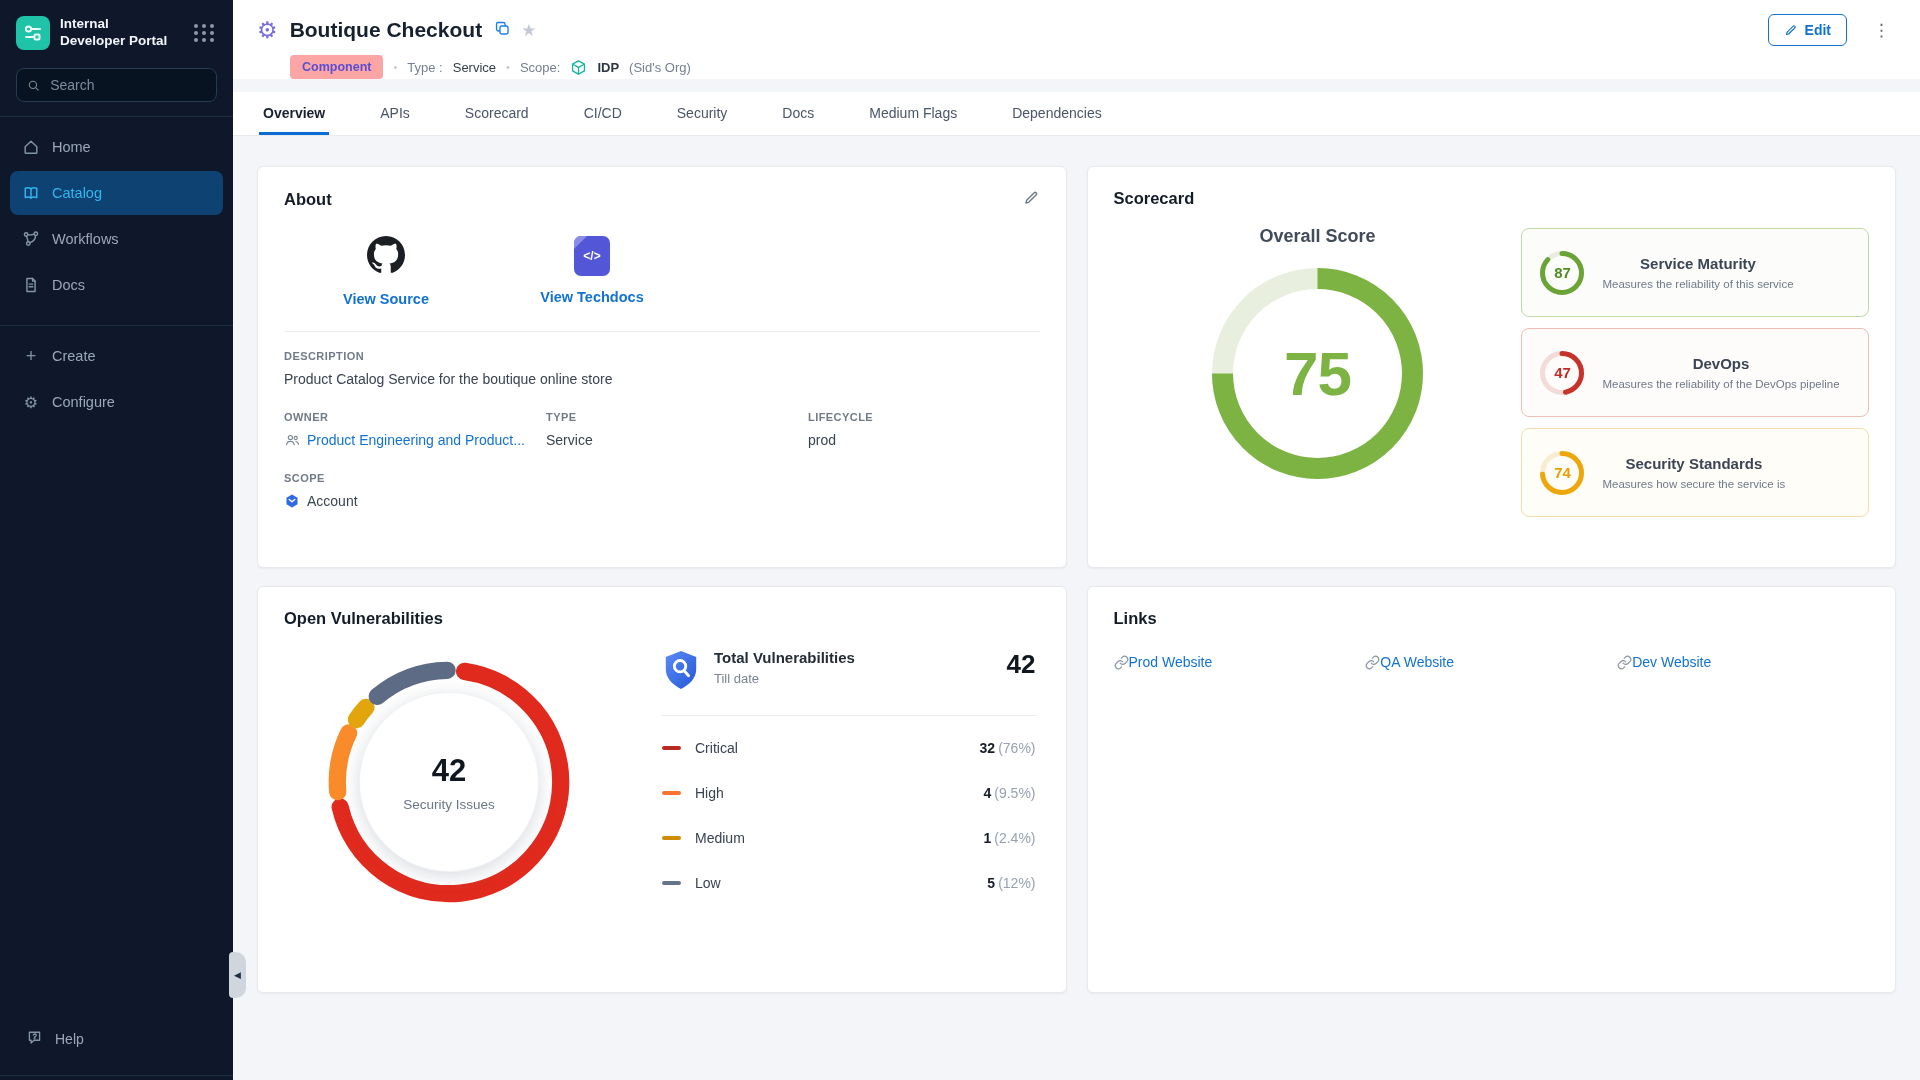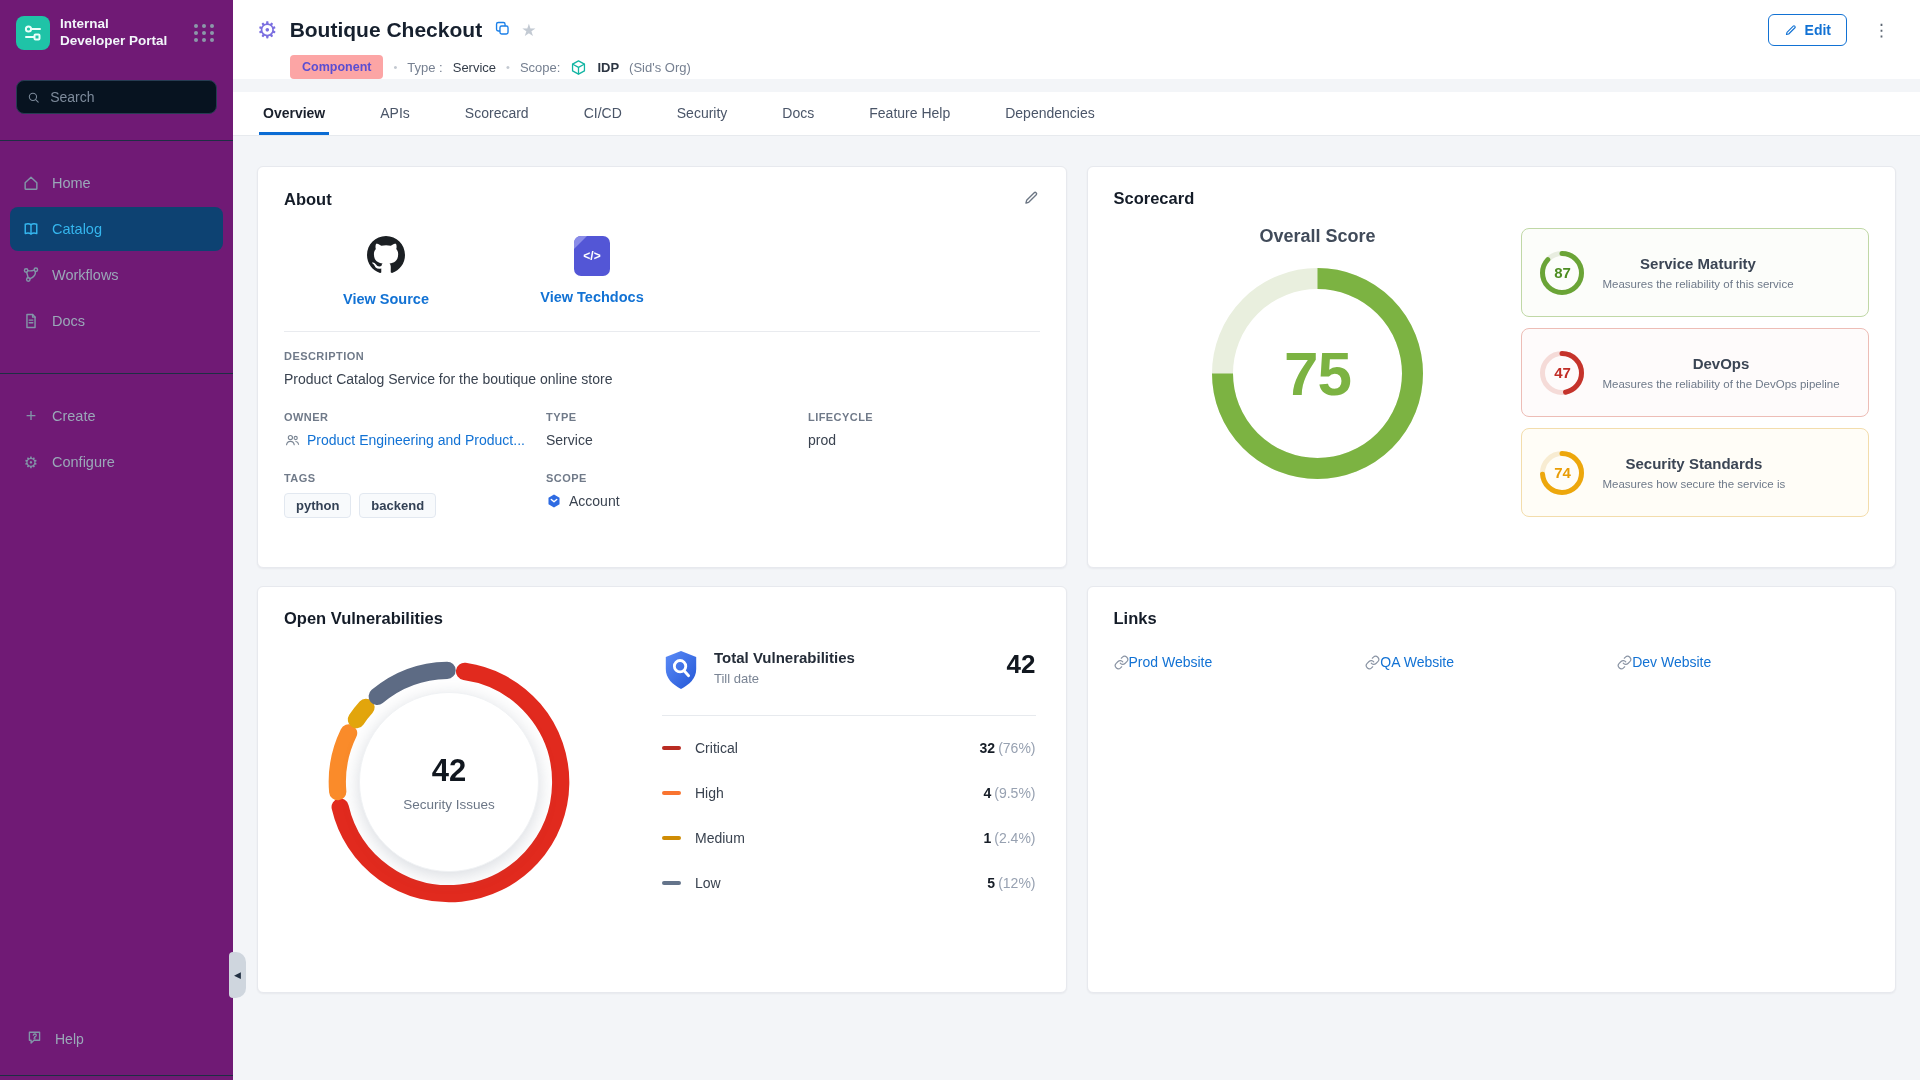--- a/index.html
+++ b/index.html
@@ -9,22 +9,22 @@
     font-family:"Liberation Sans", sans-serif;
     background:#f3f5f8; color:#1a212c;
   }
   [data-interactable="true"] { cursor:pointer; }
   svg.icn { fill:none; stroke:currentColor; stroke-width:1.6; stroke-linecap:round; stroke-linejoin:round; }
 
   .app { display:flex; width:100%; height:100%; }
 
   
   .sidebar {
-    width:233px; flex:0 0 233px; background:#701a75; color:#9db0c0;
-    display:flex; flex-direction:column; position:relative;gap:12px;
+    width:233px; flex:0 0 233px; background:#0f172a; color:#9db0c0;
+    display:flex; flex-direction:column; position:relative;
   }
   .brand { display:flex; align-items:center; gap:10px; padding:16px 14px 12px 16px; }
   .brand-logo { width:34px; height:34px; border-radius:8px; background:#1fc3a7; flex:0 0 34px;
     display:flex; align-items:center; justify-content:center; }
   .brand-text { font-size:13.5px; font-weight:700; color:#f2f6fa; line-height:1.25; }
   .grid-icon { margin-left:auto; display:grid; grid-template-columns:repeat(3,5px); grid-gap:3px; padding:4px; }
   .grid-icon i { width:4px; height:4px; border-radius:50%; background:#8b99a9; }
   .search-box {
     margin:6px 16px 0 16px; height:34px; background:#071320; border:1px solid #263c52;
     border-radius:8px; display:flex; align-items:center; gap:8px; padding:0 10px; color:#7d8b9b;
@@ -325,21 +325,21 @@
       </div>
     </div>
 
     <div class="tabs" data-interactable="false">
       <div class="tab active" data-interactable="true">Overview</div>
       <div class="tab" data-interactable="true">APIs</div>
       <div class="tab" data-interactable="true">Scorecard</div>
       <div class="tab" data-interactable="true">CI/CD</div>
       <div class="tab" data-interactable="true">Security</div>
       <div class="tab" data-interactable="true">Docs</div>
-      <div class="tab" data-interactable="true">Feature Help</div>
+      <div class="tab" data-interactable="true">Medium Flags</div>
       <div class="tab" data-interactable="true">Dependencies</div>
     </div>
 
     <div class="content" data-interactable="false">
 
       <section class="card" data-interactable="false">
         <div class="card-head">
           <h2 class="card-title" data-interactable="false">About</h2>
           <span class="pencil-btn" data-interactable="true">
             <svg class="icn" width="17" height="17" viewBox="0 0 20 20">
@@ -389,27 +389,20 @@
           </div>
           <div data-interactable="false">
             <div class="field-label" data-interactable="false">TYPE</div>
             <div class="field-value" data-interactable="false">Service</div>
           </div>
           <div data-interactable="false">
             <div class="field-label" data-interactable="false">LIFECYCLE</div>
             <div class="field-value" data-interactable="false">prod</div>
           </div>
 
-          <div data-interactable="false">
-            <div class="field-label" data-interactable="false">TAGS</div>
-            <div class="tag-chips">
-              <span class="chip" data-interactable="false">python</span>
-              <span class="chip" data-interactable="false">backend</span>
-            </div>
-          </div>
           <div data-interactable="false">
             <div class="field-label" data-interactable="false">SCOPE</div>
             <div class="field-value scope-val">
               <span data-interactable="false" style="display:flex;">
                 <svg width="16" height="16" viewBox="0 0 20 20">
                   <path d="M10 1.8 16.9 6v8L10 18.2 3.1 14V6z" fill="#2e6be2"></path>
                   <path d="M6.6 8.1 10 11l3.4-2.9" fill="none" stroke="#fff" stroke-width="1.8" stroke-linecap="round" stroke-linejoin="round"></path>
                 </svg>
               </span>
               <span data-interactable="false">Account</span>

